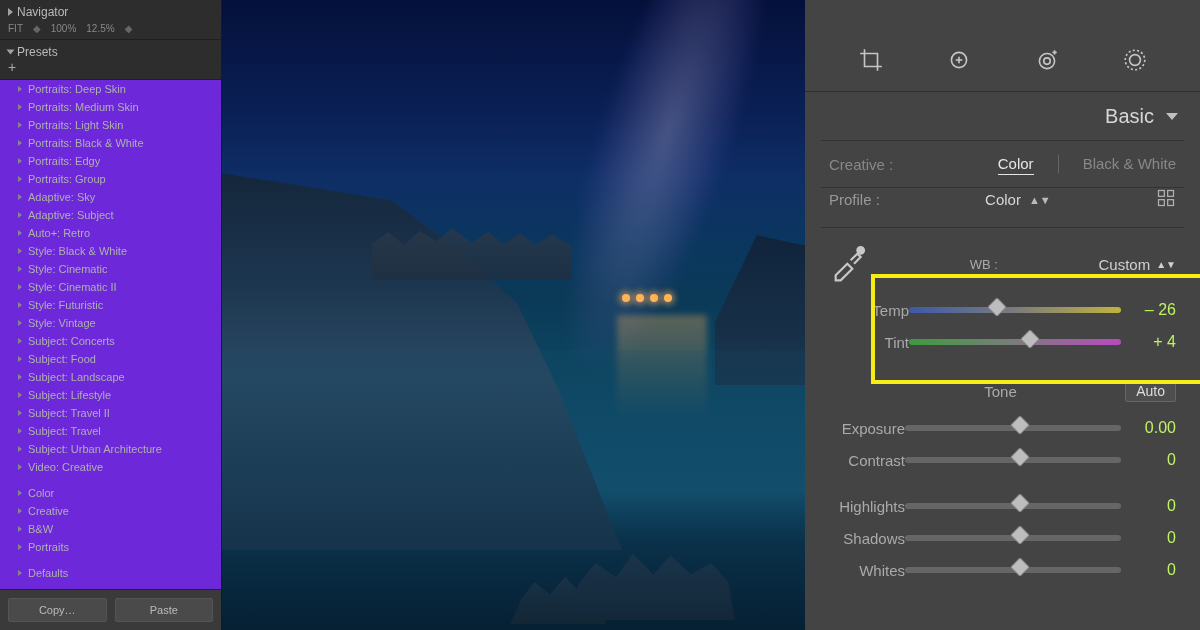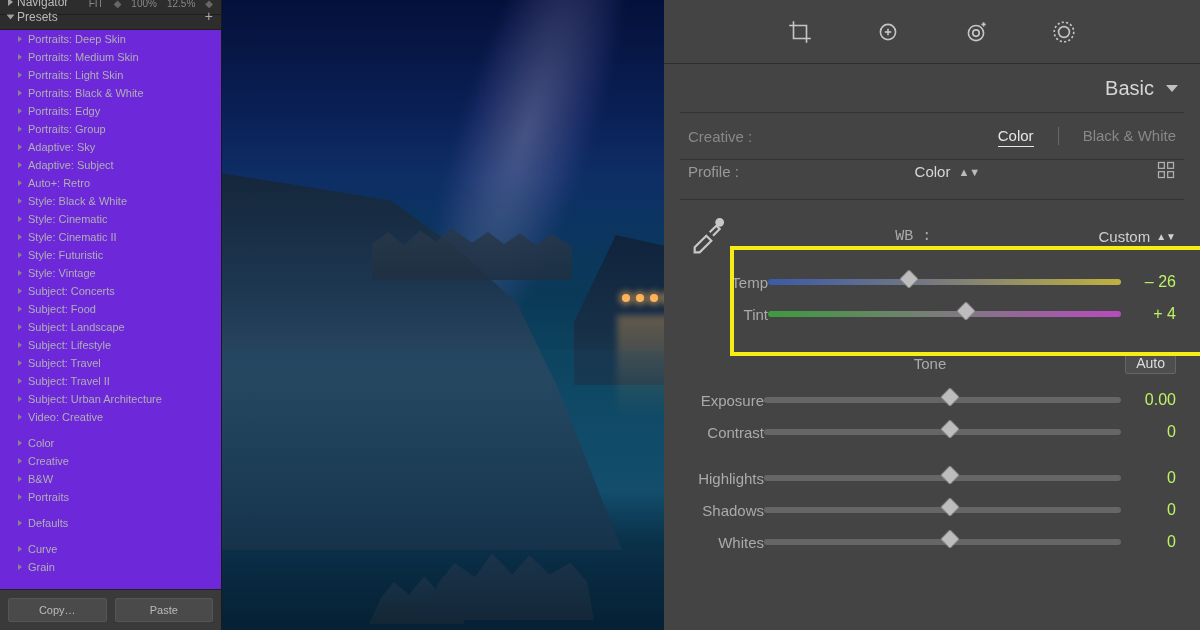--- a/index.html
+++ b/index.html
@@ -1,20 +1,20 @@
 <!DOCTYPE html>
 <html><head>
 <meta charset="utf-8">
 <style>
   * { box-sizing: border-box; margin: 0; padding: 0; font-family: "Segoe UI", -apple-system, sans-serif; }
   body { width: 1200px; height: 630px; background: #1a1a1a; display: flex; overflow: hidden; }
 
   
   .left-panel { width: 222px; background: #3a3a3a; display: flex; flex-direction: column; border-right: 1px solid #1a1a1a; }
-  .panel-header { background: #2d2d2d; color: #bababa; padding: 5px 8px; display: flex; align-items: flex-end; justify-content: space-between; border-bottom: 1px solid #1f1f1f; height: 15px; font-size: 12px; }
+  .panel-header { background: #2d2d2d; color: #bababa; padding: 5px 8px; display: flex; align-items: flex-start; justify-content: space-between; border-bottom: 1px solid #1f1f1f; height: 40px; font-size: 12px; flex-direction: column; }
   .panel-header .left { display: flex; align-items: center; gap: 4px; }
   .panel-header .tri { width: 0; height: 0; border-top: 4px solid transparent; border-bottom: 4px solid transparent; border-left: 5px solid #a0a0a0; }
   .panel-header .right { display: flex; align-items: center; gap: 10px; font-size: 10px; color: #888; }
   .panel-header .plus { font-size: 14px; color: #aaa; }
   .preset-list { flex: 1; overflow: hidden; background: #6d28d9; }
   .preset-item { color: #b0b0b0; font-size: 11px; padding: 2px 4px 2px 18px; display: flex; align-items: center; gap: 6px; cursor: pointer; line-height: 14px; }
   .preset-item .arrow { width: 0; height: 0; border-top: 3px solid transparent; border-bottom: 3px solid transparent; border-left: 4px solid #888; flex-shrink: 0; }
   .preset-group-gap { height: 8px; }
   .bottom-buttons { display: flex; gap: 8px; padding: 8px; background: #3a3a3a; border-top: 1px solid #222; }
   .bottom-buttons button { flex: 1; background: #4a4a4a; color: #bbb; border: 1px solid #555; padding: 5px 0; font-size: 11px; cursor: pointer; border-radius: 2px; }
@@ -49,21 +49,21 @@
   .cliff-right { position: absolute; right: -20px; top: 235px; width: 110px; height: 150px; background: linear-gradient(180deg, #10243c 0%, #162f47 60%, #1a3850 100%); clip-path: polygon(38% 0, 100% 10%, 100% 100%, 0 100%, 0 58%); }
   .town { position: absolute; left: 150px; top: 220px; width: 200px; height: 60px; background: linear-gradient(180deg, #2b3a4b 0%, #1f2f42 100%); clip-path: polygon(0 40%, 8% 20%, 16% 42%, 24% 18%, 32% 36%, 40% 14%, 50% 38%, 58% 20%, 66% 40%, 74% 22%, 82% 42%, 90% 24%, 100% 44%, 100% 100%, 0 100%); opacity: .85; }
   .town-lights { position: absolute; left: 400px; top: 294px; width: 80px; height: 18px; display: flex; gap: 6px; }
   .town-lights span { width: 8px; height: 8px; background: #ffb35a; border-radius: 50%; box-shadow: 0 0 6px 3px #ffb35a88; }
   .reflection { position: absolute; left: 395px; top: 315px; width: 90px; height: 150px; background: linear-gradient(180deg, #ffb35a55 0%, transparent 70%); filter: blur(3px); }
   .water-overlay { position: absolute; left: 0; right: 0; bottom: 0; height: 280px; background: linear-gradient(180deg, rgba(20,80,110,.15) 0%, rgba(8,40,65,.45) 50%, rgba(5,25,45,.7) 100%); }
   .rocks { position: absolute; right: 70px; bottom: 10px; width: 170px; height: 95px; background: linear-gradient(180deg, #1e3a52 0%, #132739 100%); clip-path: polygon(8% 62%, 18% 40%, 30% 55%, 40% 30%, 52% 52%, 62% 32%, 74% 52%, 86% 40%, 96% 60%, 100% 100%, 0 100%); }
   .rocks2 { position: absolute; right: 200px; bottom: 6px; width: 95px; height: 70px; background: linear-gradient(180deg, #1c3850 0%, #122635 100%); clip-path: polygon(12% 64%, 26% 40%, 42% 58%, 58% 32%, 74% 56%, 88% 42%, 100% 70%, 100% 100%, 0 100%); }
 
   
-  .right-panel { width: 536px; background: #444444; display: flex; flex-direction: column; color: #bababa; }
+  .right-panel { width: 395px; background: #444444; display: flex; flex-direction: column; color: #bababa; justify-content: center; }
   .toolstrip { height: 64px; background: #444444; display: flex; align-items: center; justify-content: center; gap: 62px; border-bottom: 1px solid #2e2e2e; }
   .toolstrip .tool { width: 26px; height: 26px; color: #bfbfbf; cursor: pointer; display: flex; align-items: center; justify-content: center; }
   .toolstrip svg { width: 26px; height: 26px; stroke: #c5c5c5; fill: none; stroke-width: 1.5; }
   .panel-title-bar { display: flex; justify-content: flex-end; align-items: center; padding: 10px 22px; gap: 12px; height: 48px; }
   .panel-title-bar .title { font-size: 20px; color: #d6d6d6; }
   .panel-title-bar .tri-down { width: 0; height: 0; border-left: 6px solid transparent; border-right: 6px solid transparent; border-top: 7px solid #c0c0c0; }
   .hr { height: 1px; background: #333; margin: 0 16px; }
 
   .section { padding: 12px 24px; }
   .treatment-row { display: flex; justify-content: space-between; align-items: center; font-size: 15px; color: #888; }
@@ -73,21 +73,21 @@
   .treatment-row .divider { width: 1px; height: 18px; background: #666; margin: 0 4px; align-self: center; }
 
   .profile-row { display: flex; align-items: center; justify-content: space-between; padding: 0 24px 16px 24px; font-size: 15px; color: #999; }
   .profile-row .dropdown { display: flex; align-items: center; gap: 8px; cursor: pointer; color: #d6d6d6; }
   .profile-row .chev { font-size: 11px; color: #bbb; }
   .grid-icon svg { width: 20px; height: 20px; stroke: #b0b0b0; fill: none; stroke-width: 1.5; }
 
   .wb-wrap { position: relative; padding: 14px 24px 0 24px; }
   .wb-row { display: flex; align-items: center; justify-content: space-between; padding-bottom: 8px; gap: 14px; }
   .eyedropper svg { width: 40px; height: 40px; stroke: #c8c8c8; fill: none; stroke-width: 1.3; }
-  .wb-label { flex: 1; text-align: center; font-size: 15px; color: #aaa; font-family: Liberation Mono, monospace; }
+  .wb-label { flex: 1; text-align: center; font-size: 13px; color: #aaa; }
   .wb-dd { display: flex; align-items: center; gap: 6px; color: #d0d0d0; font-size: 15px; cursor: pointer; }
   .highlight-box { position: absolute; border: 4px solid #f5ed14; pointer-events: none; }
 
   .slider-section { padding: 6px 24px 16px 20px; }
   .slider-heading { text-align: center; font-size: 15px; color: #aaa; display: flex; justify-content: space-between; align-items: center; padding: 0 0 10px 0; }
   .auto-btn { background: #4e4e4e; color: #ddd; border: 1px solid #666; border-radius: 2px; padding: 2px 10px; font-size: 14px; cursor: pointer; }
   .slider-row { display: flex; align-items: center; gap: 0; padding: 7px 0; }
   .slider-row .lbl { width: 80px; text-align: right; font-size: 15px; color: #aaa; }
   .slider-row .track { flex: 1; height: 6px; border-radius: 3px; background: #666; position: relative; }
   .slider-row .thumb { position: absolute; top: 50%; transform: translate(-50%,-50%); width: 14px; height: 14px; background: #bdbdbd; border-radius: 2px; transform-origin: center; rotate: 45deg; border: 1px solid #888; cursor: pointer; }
@@ -189,25 +189,25 @@
       <div class="preset-item">
         <span class="arrow"></span>
         <span>Subject: Landscape</span>
       </div>
       <div class="preset-item">
         <span class="arrow"></span>
         <span>Subject: Lifestyle</span>
       </div>
       <div class="preset-item">
         <span class="arrow"></span>
+        <span>Subject: Travel II</span>
+      </div>
+      <div class="preset-item">
+        <span class="arrow"></span>
         <span>Subject: Travel</span>
-      </div>
-      <div class="preset-item">
-        <span class="arrow"></span>
-        <span>Subject: Travel II</span>
       </div>
       <div class="preset-item">
         <span class="arrow"></span>
         <span>Subject: Urban Architecture</span>
       </div>
       <div class="preset-item">
         <span class="arrow"></span>
         <span>Video: Creative</span>
       </div>
       <div class="preset-group-gap"></div>

